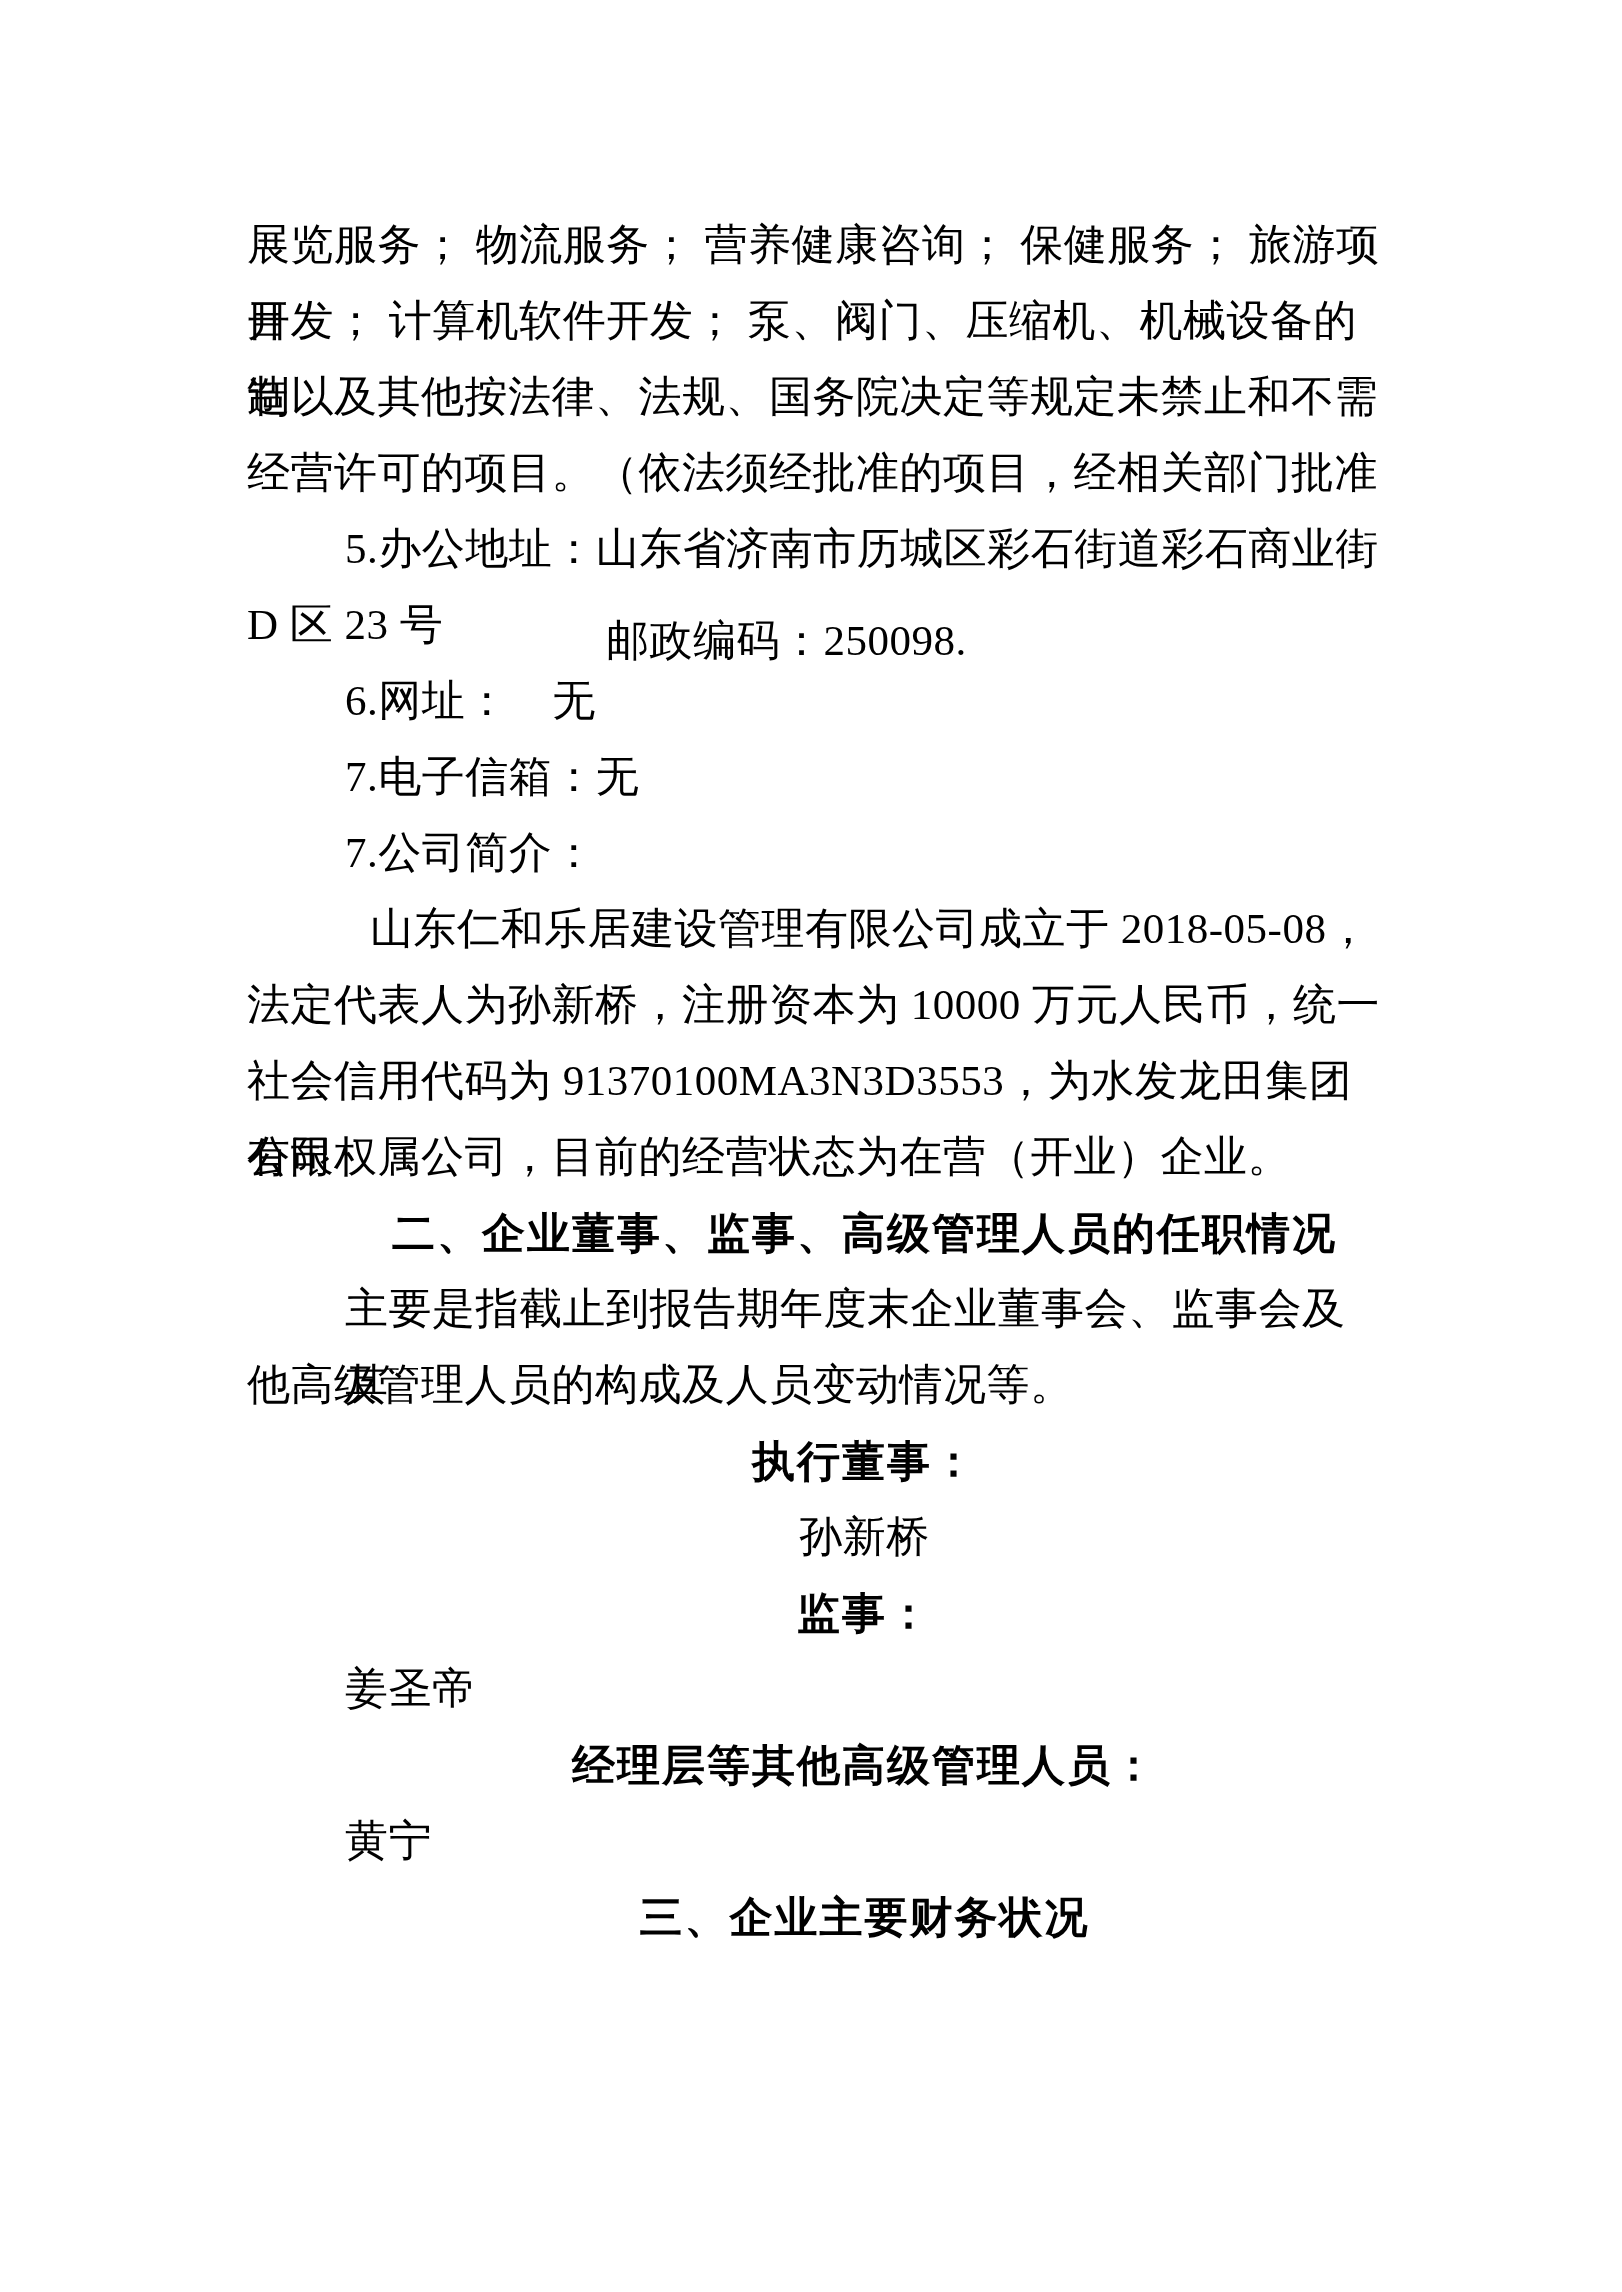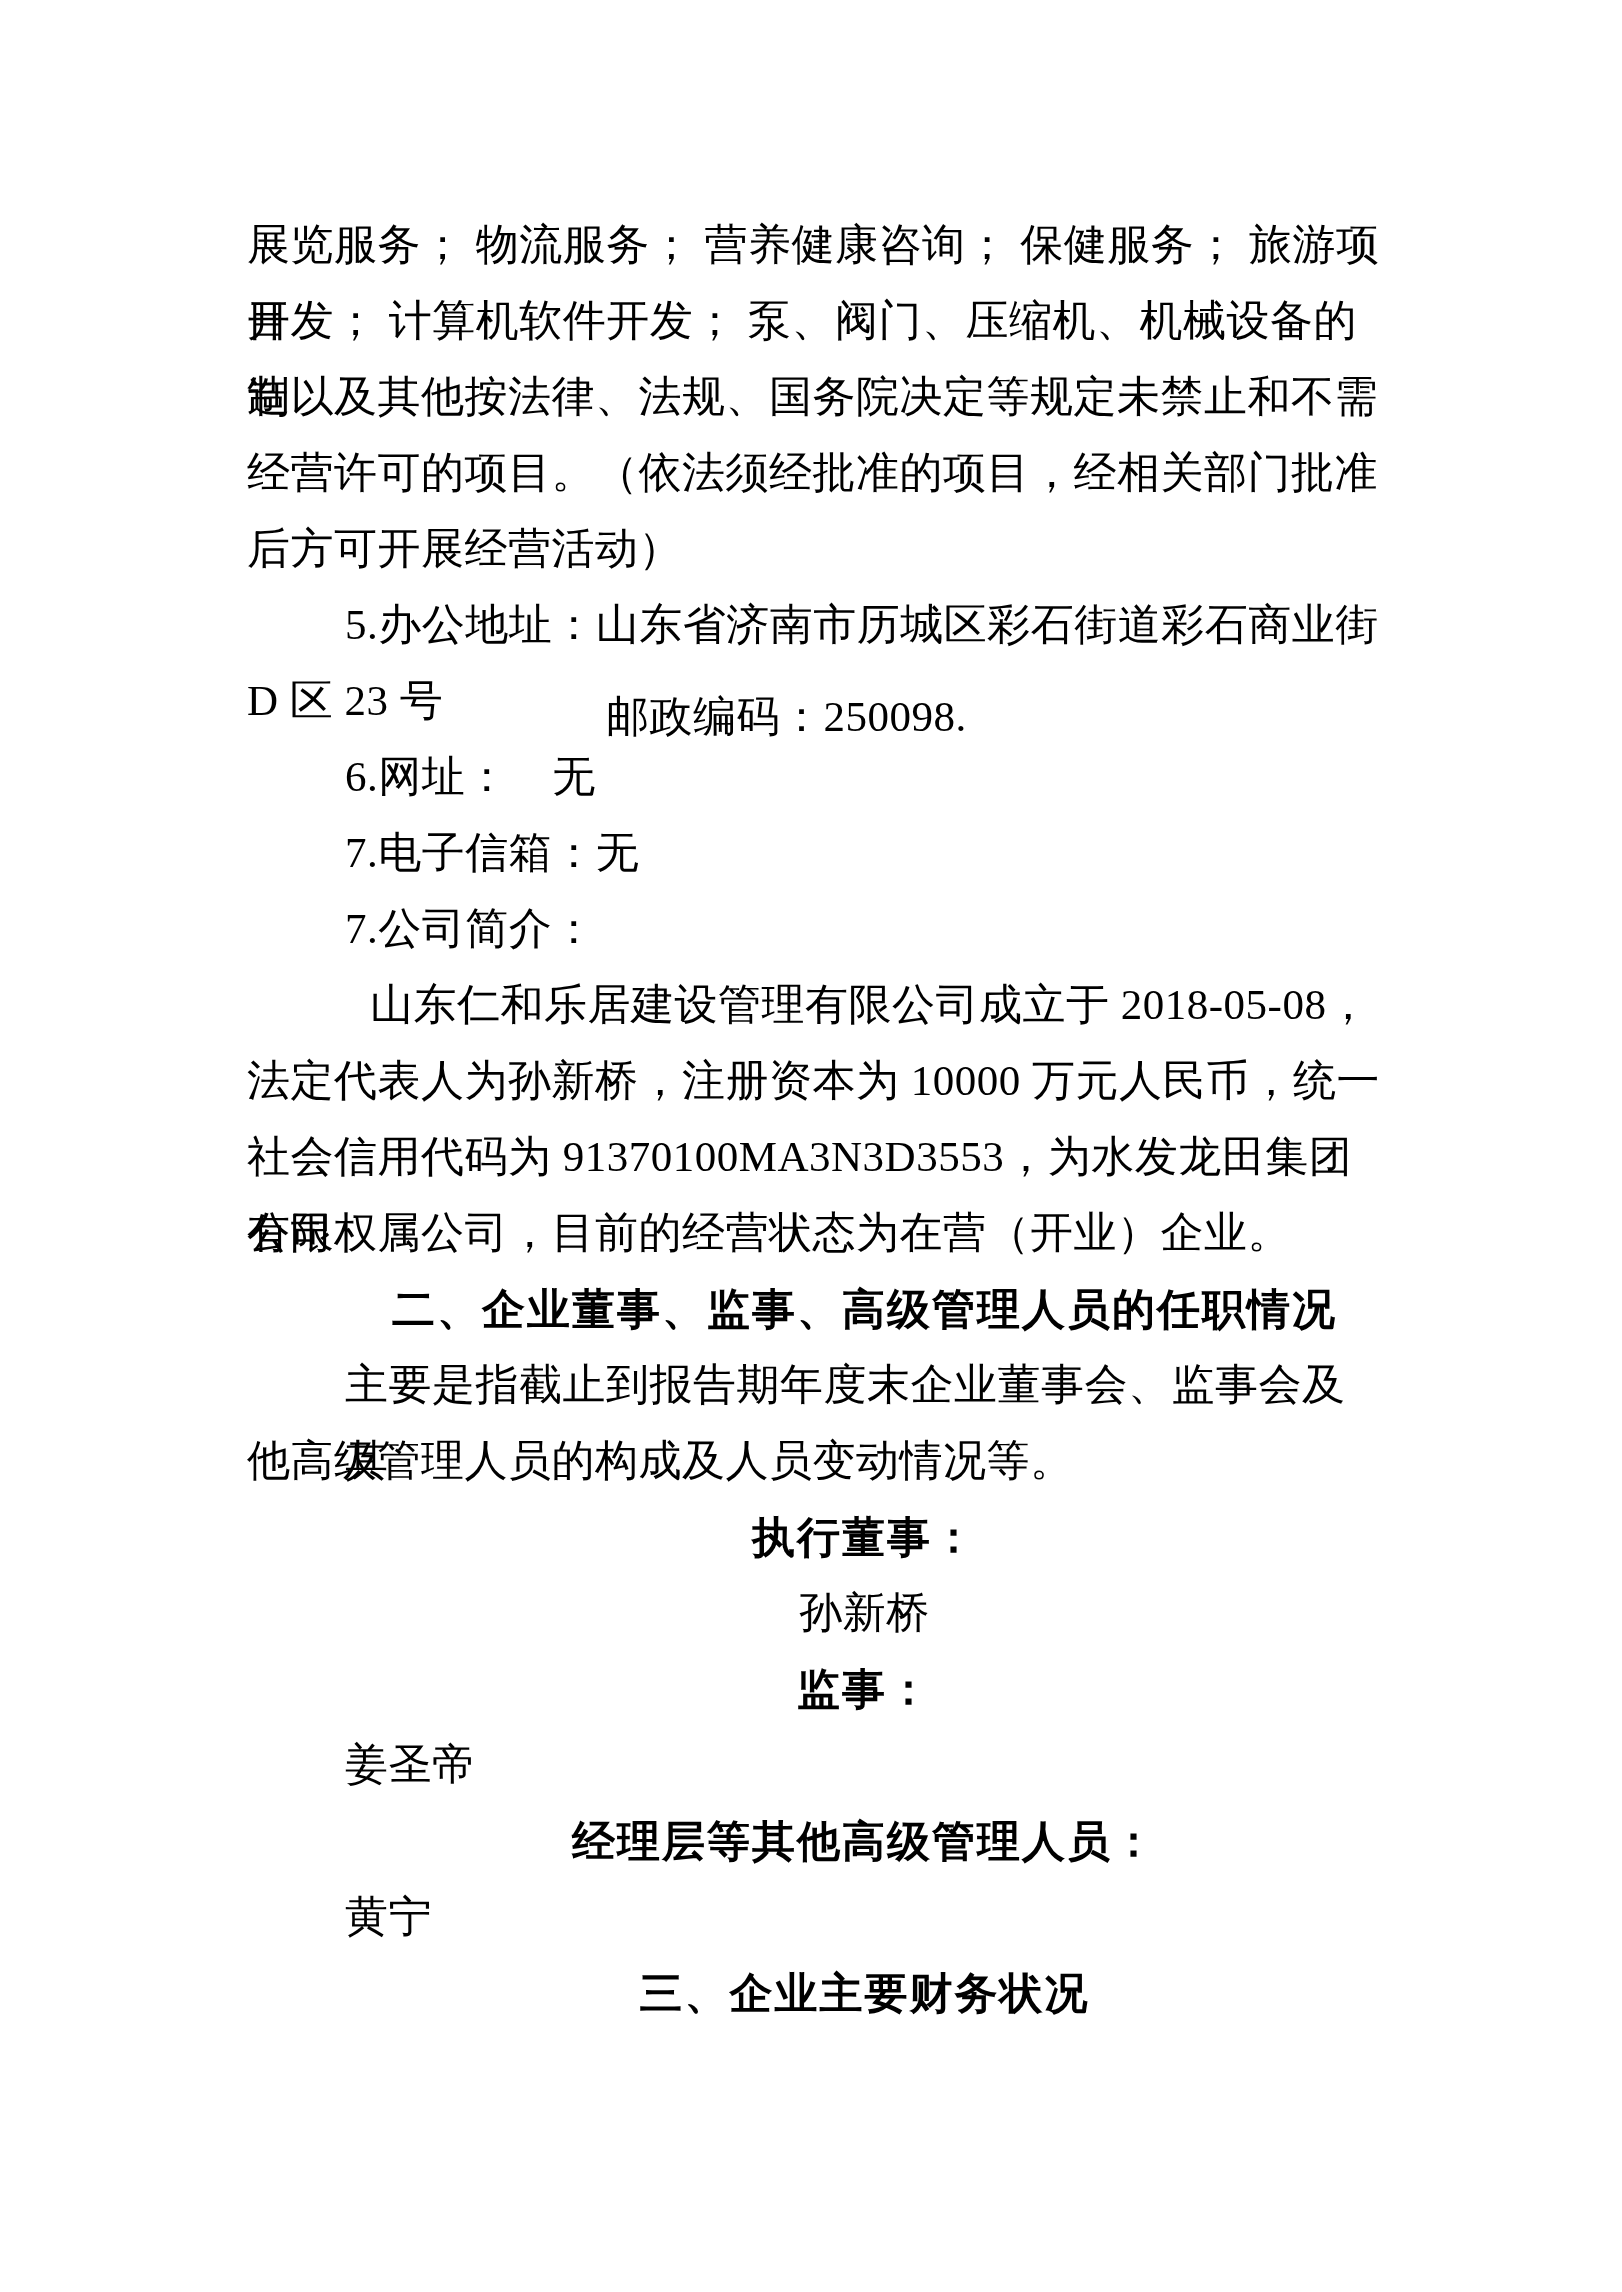--- a/index.html
+++ b/index.html
@@ -44,21 +44,20 @@
 </style>
 </head>
 <body>
 
 <div class="page">
   <div class="text-block" id="text-block">
       <div class="line"><span>展览服务； 物流服务； 营养健康咨询； 保健服务； 旅游项目</span></div>
       <div class="line"><span>开发； 计算机软件开发； 泵、阀门、压缩机、机械设备的制</span></div>
       <div class="line"><span>造以及其他按法律、法规、国务院决定等规定未禁止和不需</span></div>
       <div class="line"><span>经营许可的项目。（依法须经批准的项目，经相关部门批准</span></div>
-      <div class="line"><span>后方可开展经营活动）</span></div>
       <div class="line" style="padding-left: 98px;"><span>5.办公地址：山东省济南市历城区彩石街道彩石商业街</span></div>
       <div class="line"><span>D 区 23 号</span><span class="seg2" style="left: 359px;">邮政编码：250098.</span></div>
       <div class="line" style="padding-left: 98px;"><span>6.网址：　无</span></div>
       <div class="line" style="padding-left: 98px;"><span>7.电子信箱：无</span></div>
       <div class="line" style="padding-left: 98px;"><span>7.公司简介：</span></div>
       <div class="line" style="padding-left: 123px;"><span>山东仁和乐居建设管理有限公司成立于 2018-05-08，</span></div>
       <div class="line"><span>法定代表人为孙新桥，注册资本为 10000 万元人民币，统一</span></div>
       <div class="line"><span>社会信用代码为 91370100MA3N3D3553，为水发龙田集团有限</span></div>
       <div class="line"><span>公司权属公司，目前的经营状态为在营（开业）企业。</span></div>
       <div class="line bold" style="padding-left: 98px;"><span>二、企业董事、监事、高级管理人员的任职情况</span></div>

